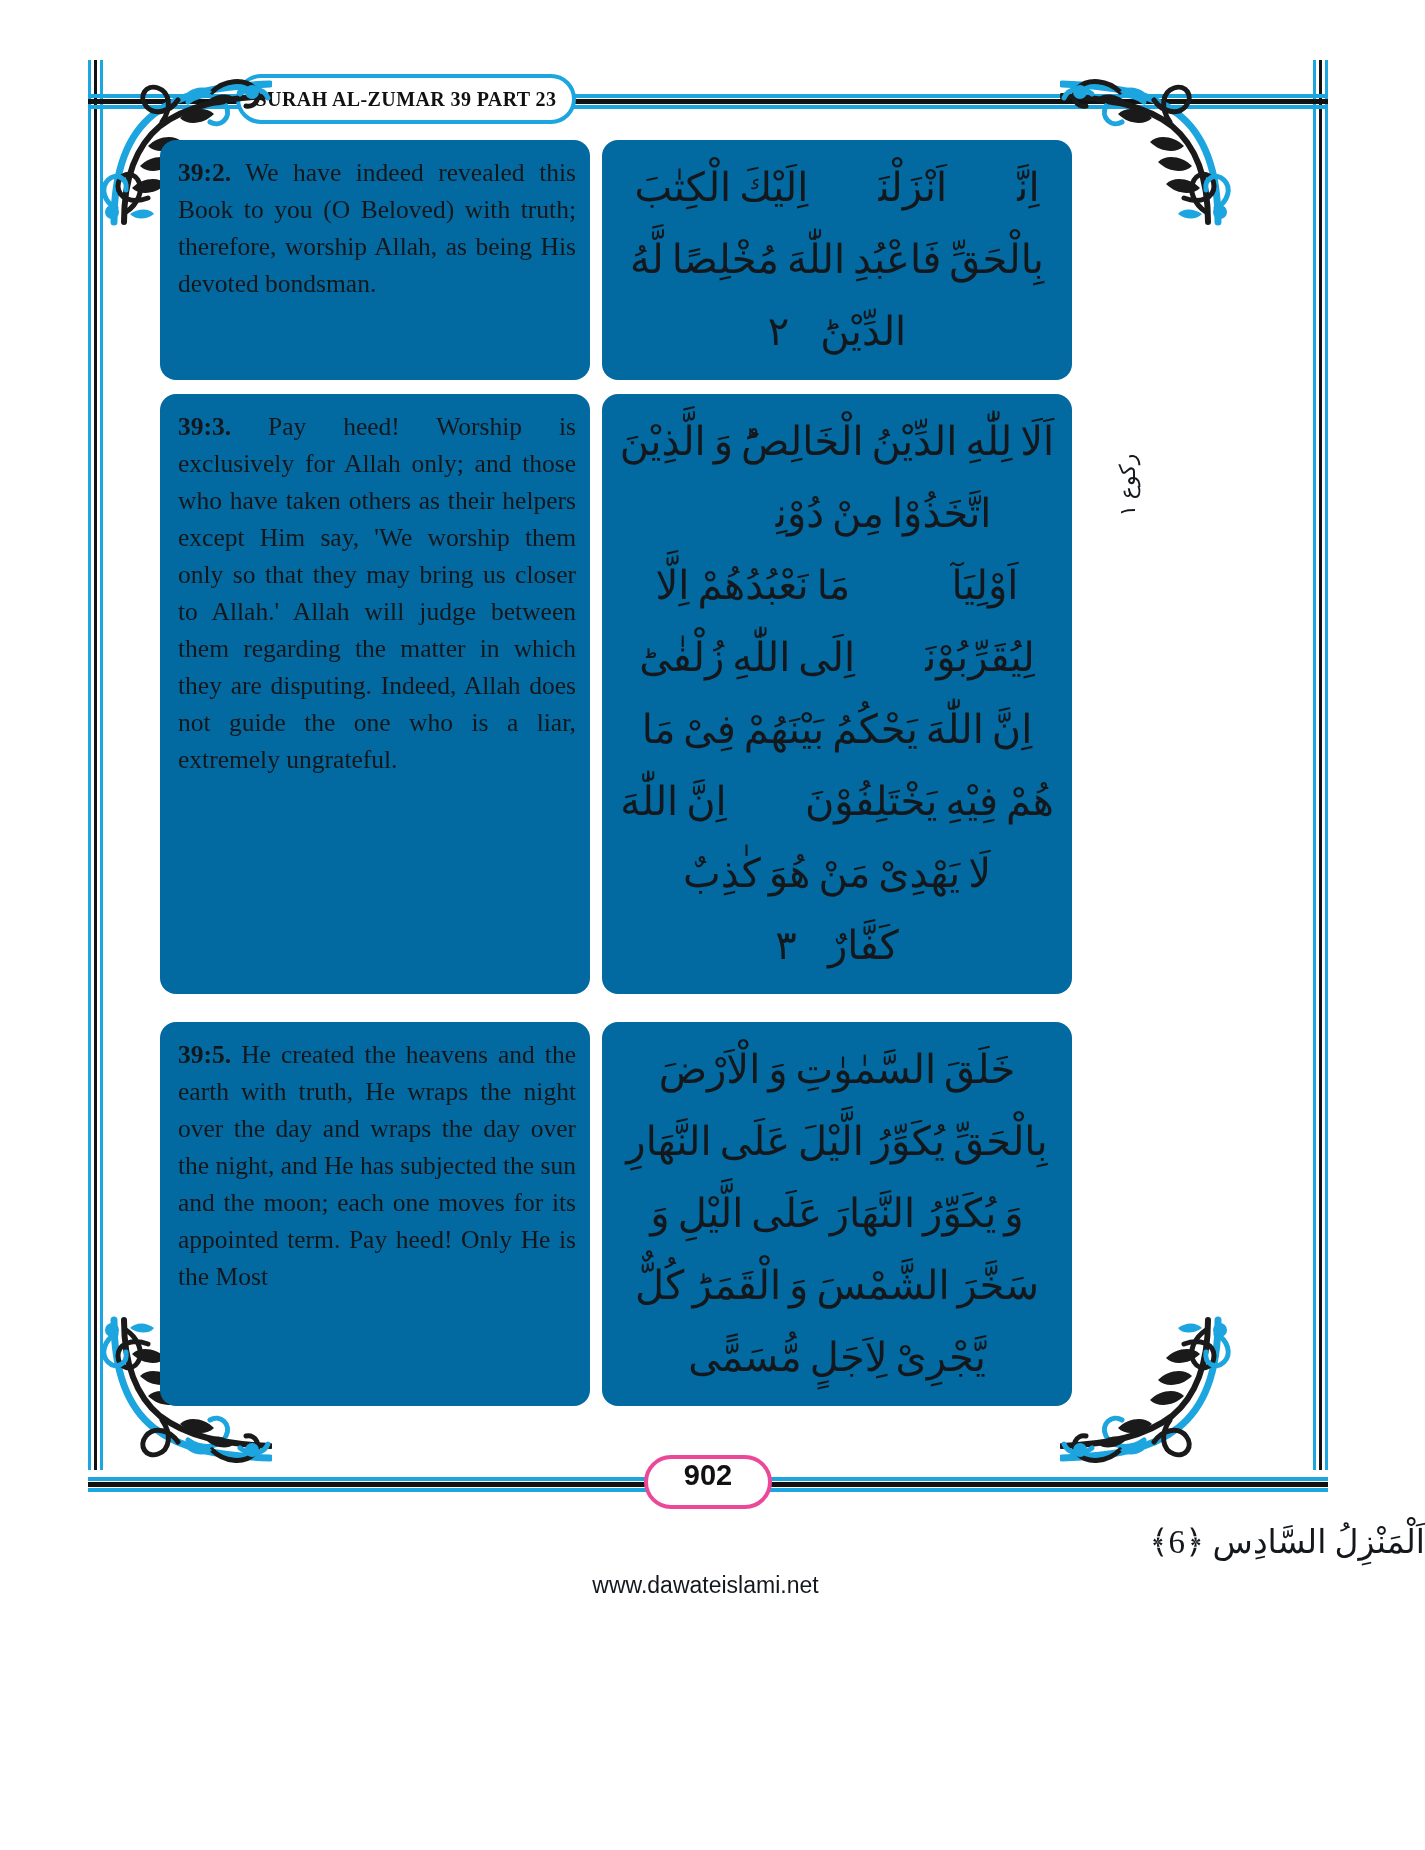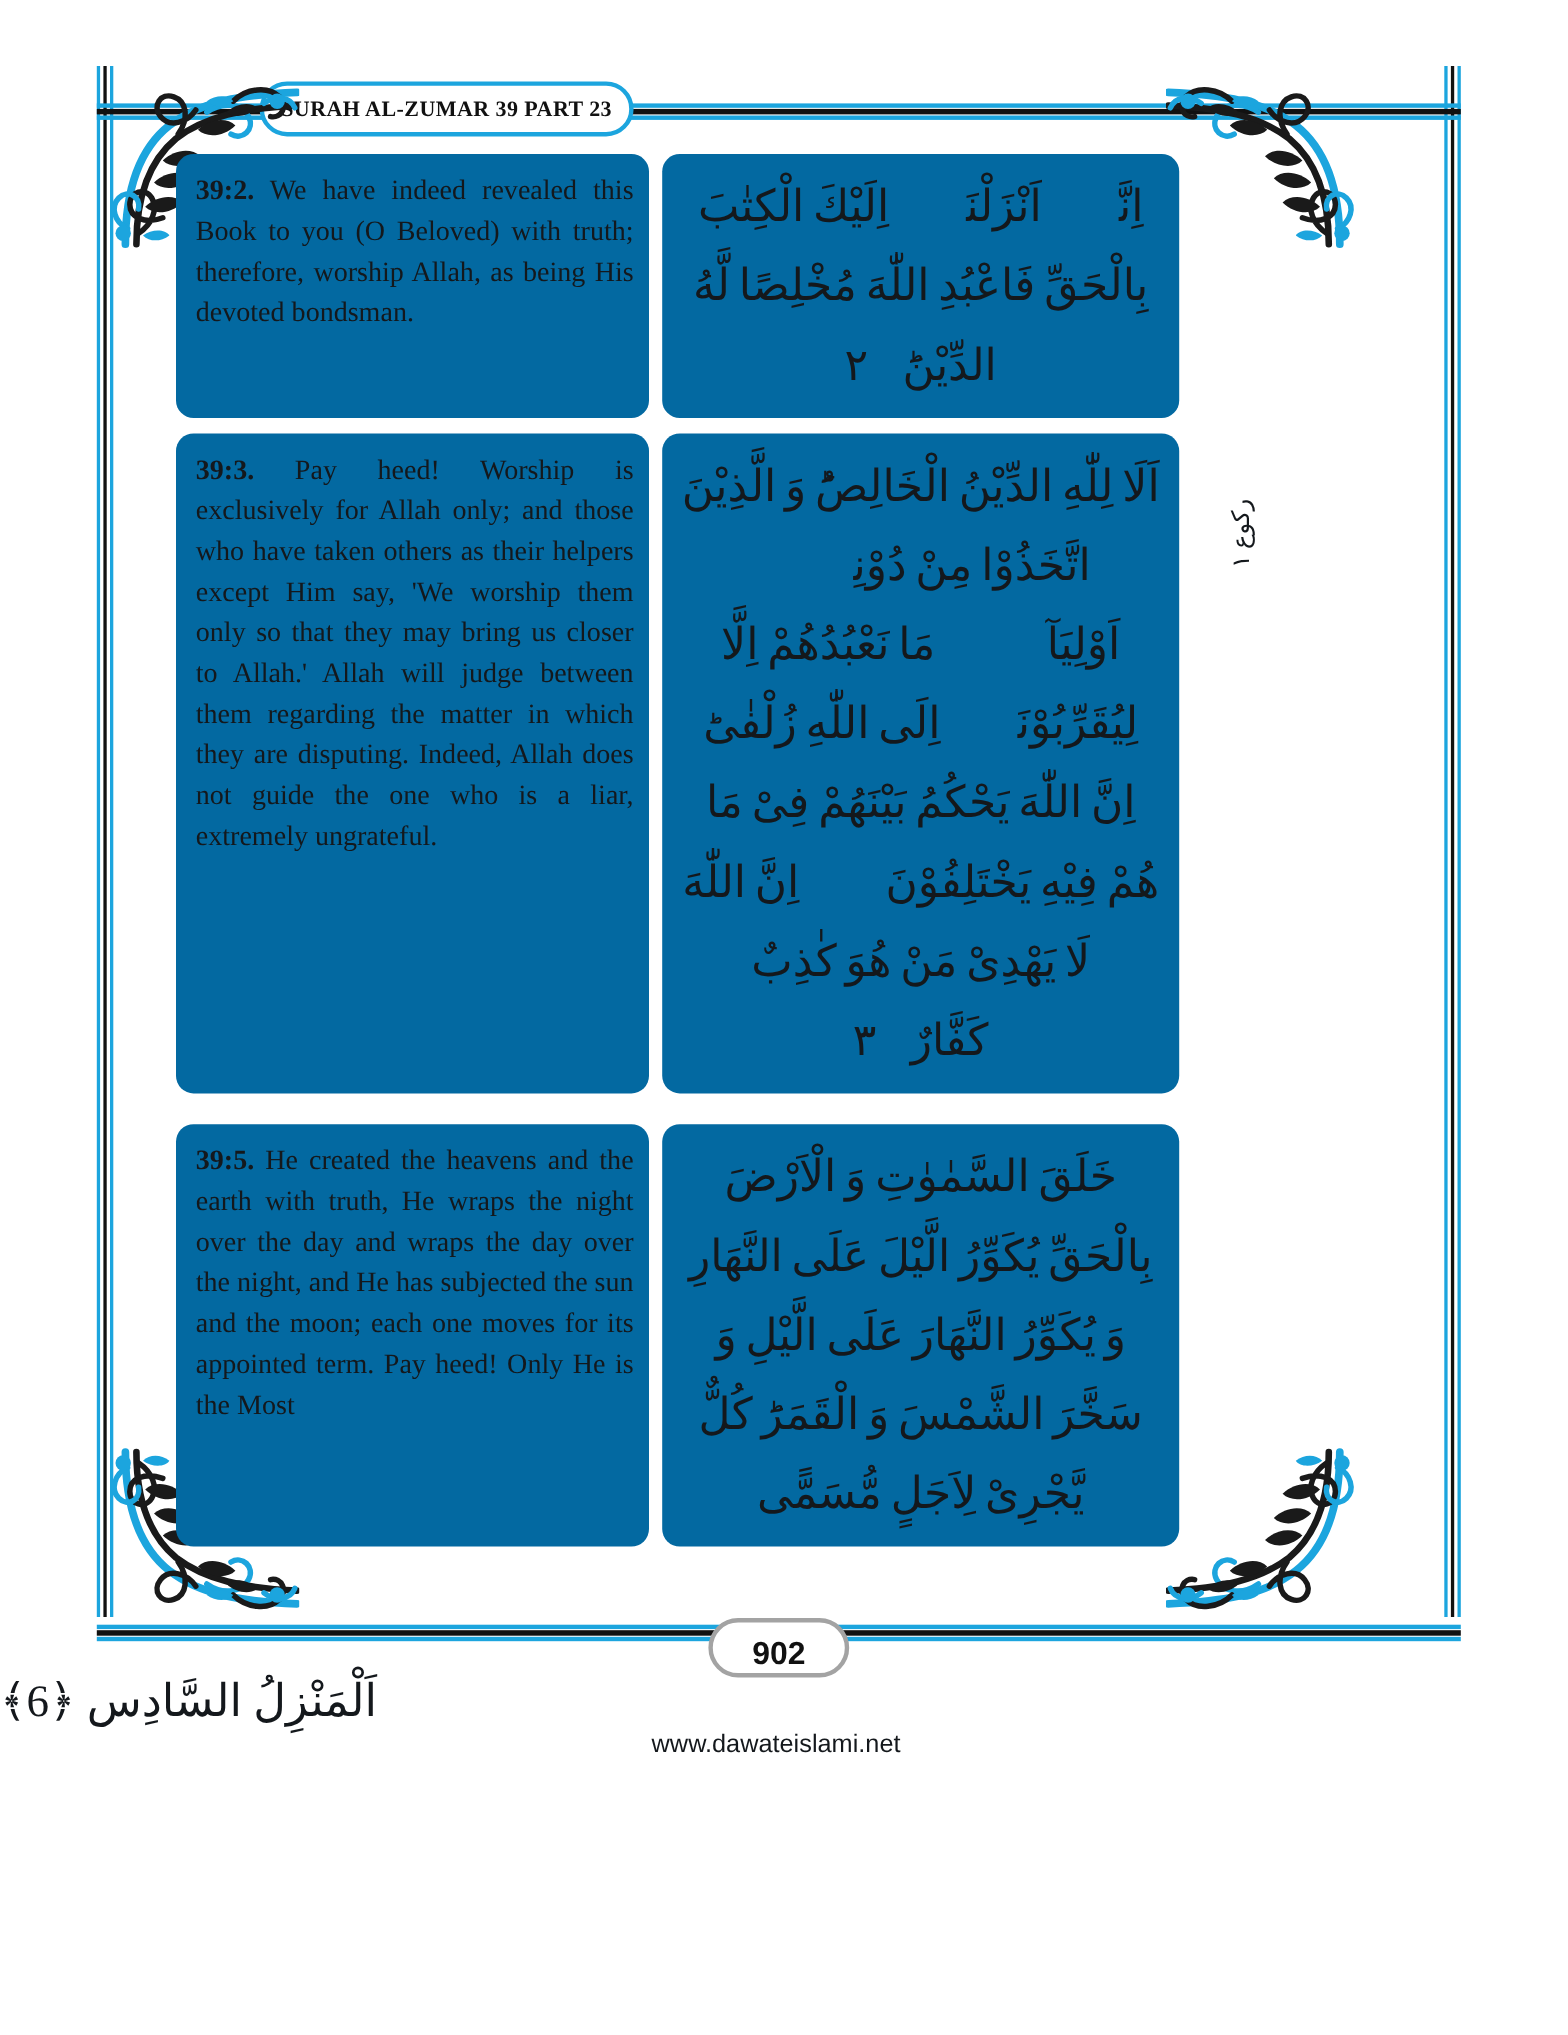--- a/index.html
+++ b/index.html
@@ -204,44 +204,44 @@
     left: 0; right: 0;
     top: 22px;
     height: 14px;
   }
   .footer-rules span { position: absolute; left: 0; right: 0; display: block; }
 
   .page-pill {
     position: absolute;
     left: 50%;
     transform: translateX(-50%);
-    top: 16px;
+    top: 0px;
     width: 128px;
     height: 54px;
     background: #ffffff;
-    border: 4px solid #a3a3a3;
+    border: 4px solid #ec4899;
     border-radius: 30px;
     display: flex;
-    align-items: flex-end;
+    align-items: flex-start;
     justify-content: center;
     box-sizing: border-box;
   }
   .page-num {
     font-family: "Liberation Sans", sans-serif;
     font-weight: bold;
     font-size: 29px;
     color: #111;
   }
 
   .manzil {
     position: absolute;
     left: 0; right: 0;
     top: 1522px;
-    text-align: left;
-    font-size: 41px;
+    text-align: right;
+    font-size: 33px;
     color: #14181c;
     direction: rtl;
   }
   .site {
     position: absolute;
     left: 0; right: 14px;
     top: 1572px;
     text-align: center;
     font-family: "Liberation Sans", sans-serif;
     font-size: 23px;

